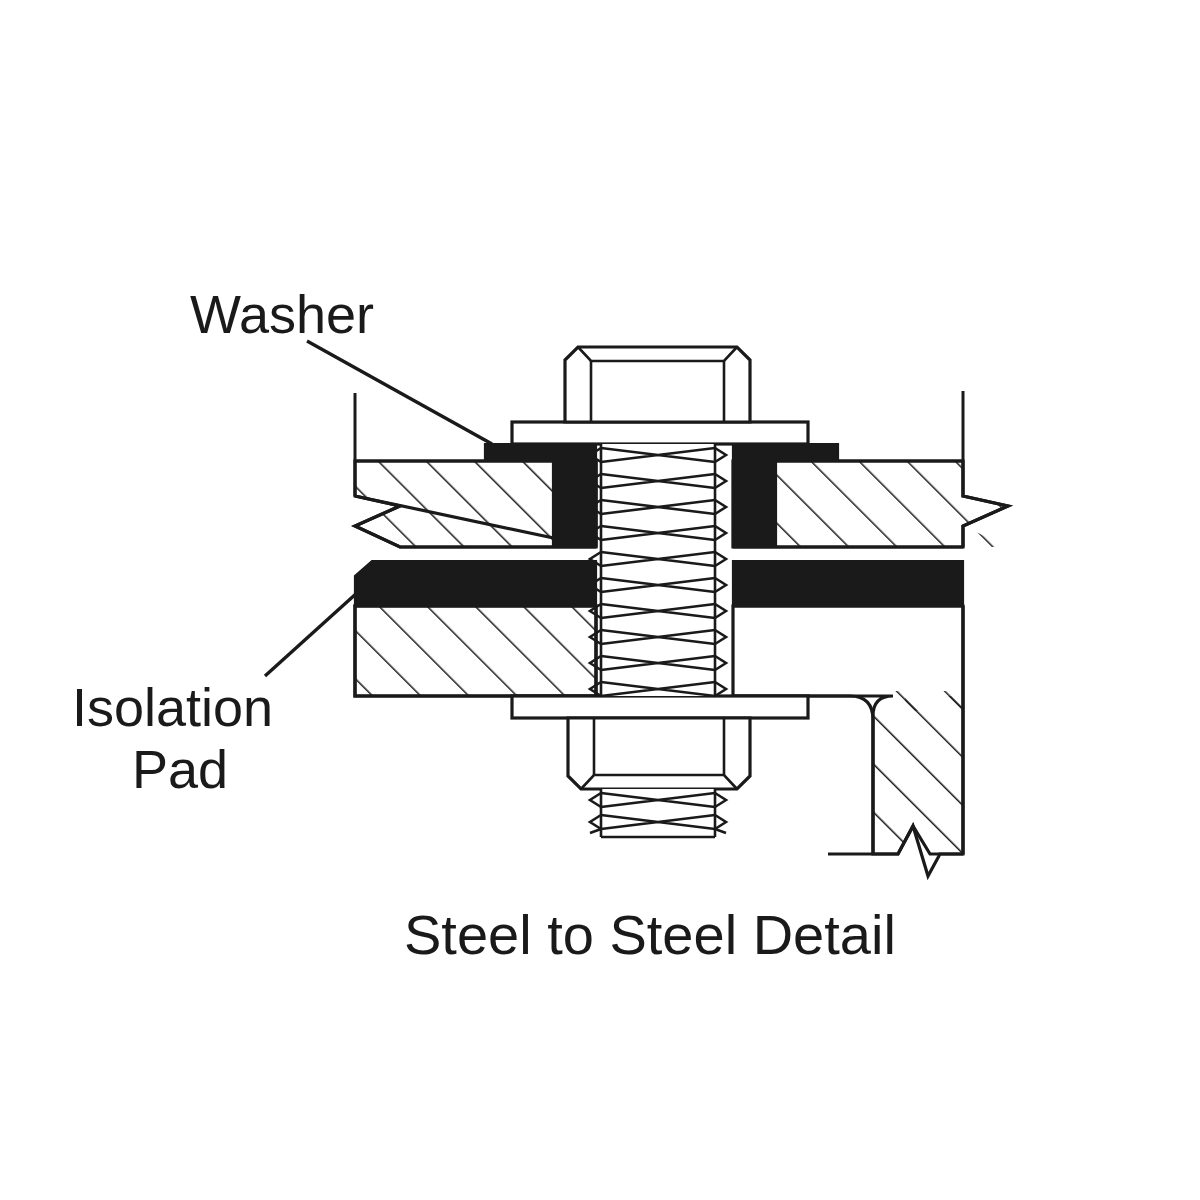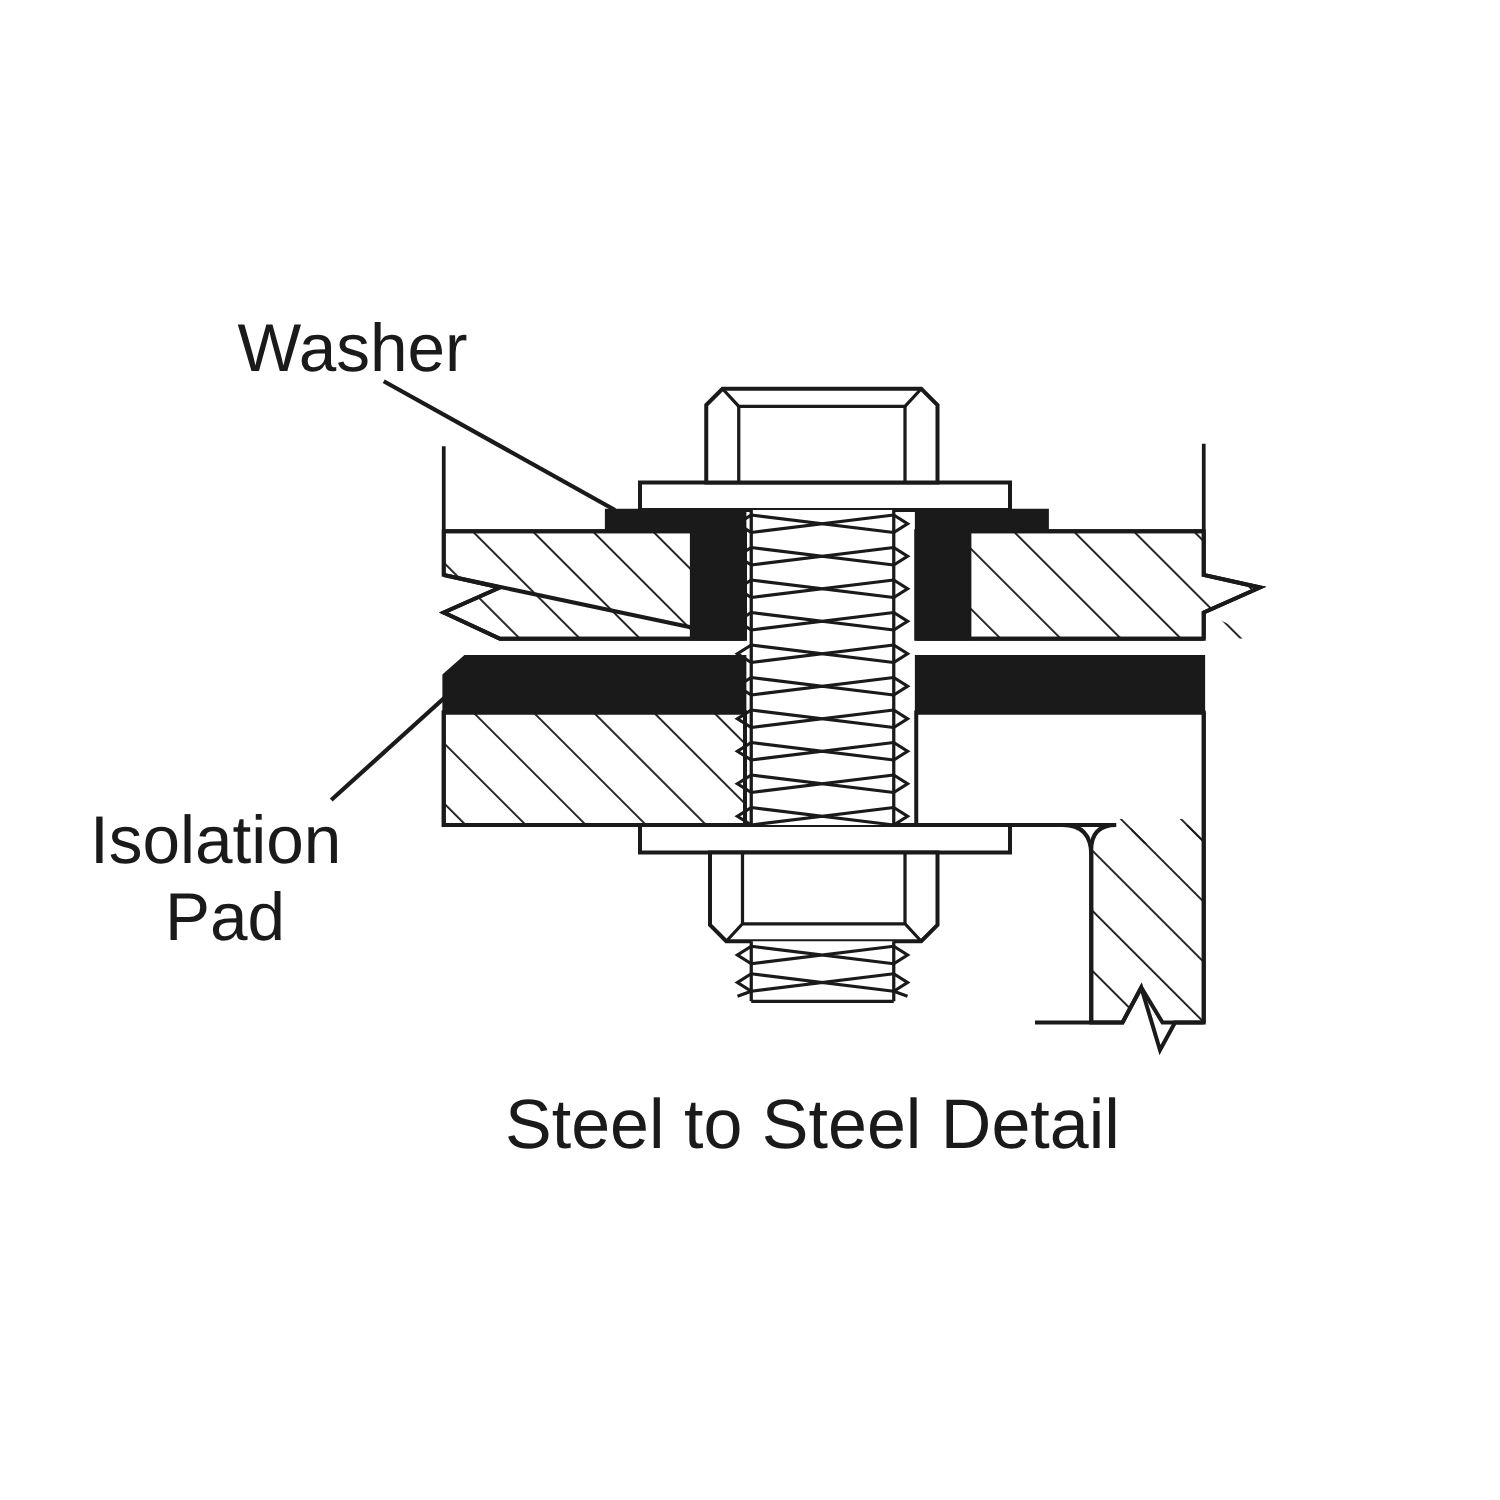--- a/index.html
+++ b/index.html
@@ -12,20 +12,21 @@
     width: 1200px;
     height: 1200px;
     font-family: "Liberation Sans", sans-serif;
     overflow: hidden;
   }
   #drawing-root {
     position: relative;
     width: 1200px;
     height: 1088px;
     background: #ffffff;
+    margin-top: 36px;
   }
   #detail-svg {
     position: absolute;
     left: 0;
     top: 0;
     width: 1200px;
     height: 1200px;
     display: block;
   }
   .dwg-text {

